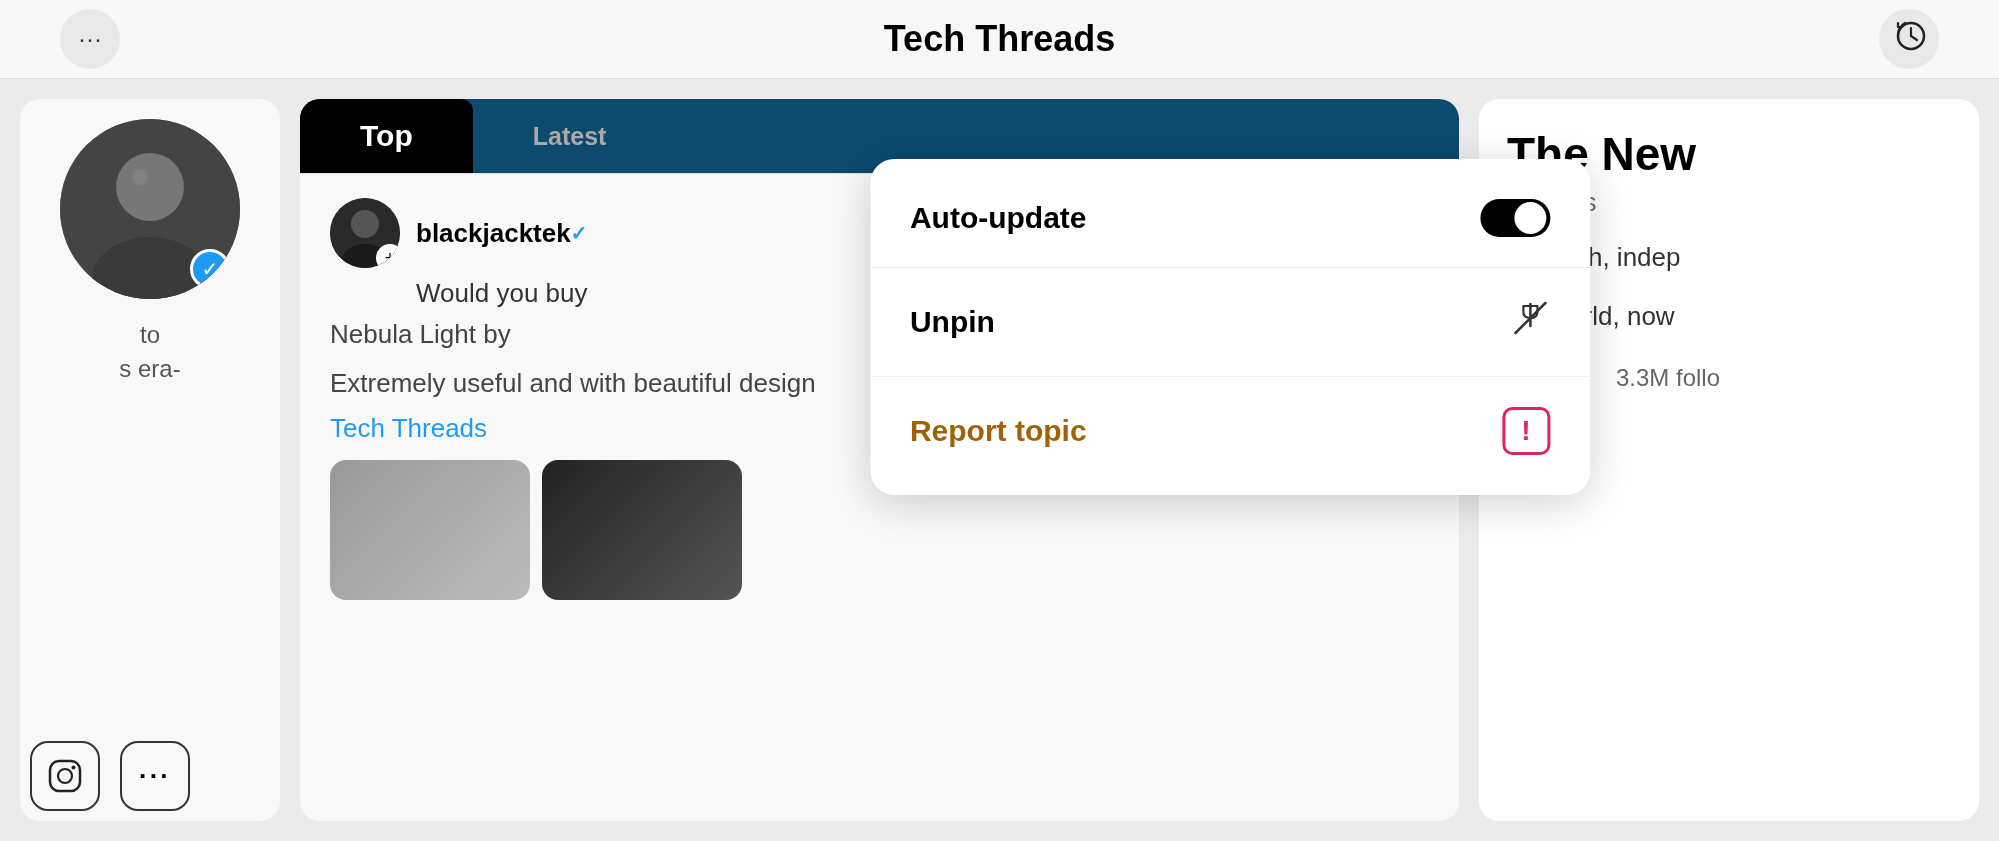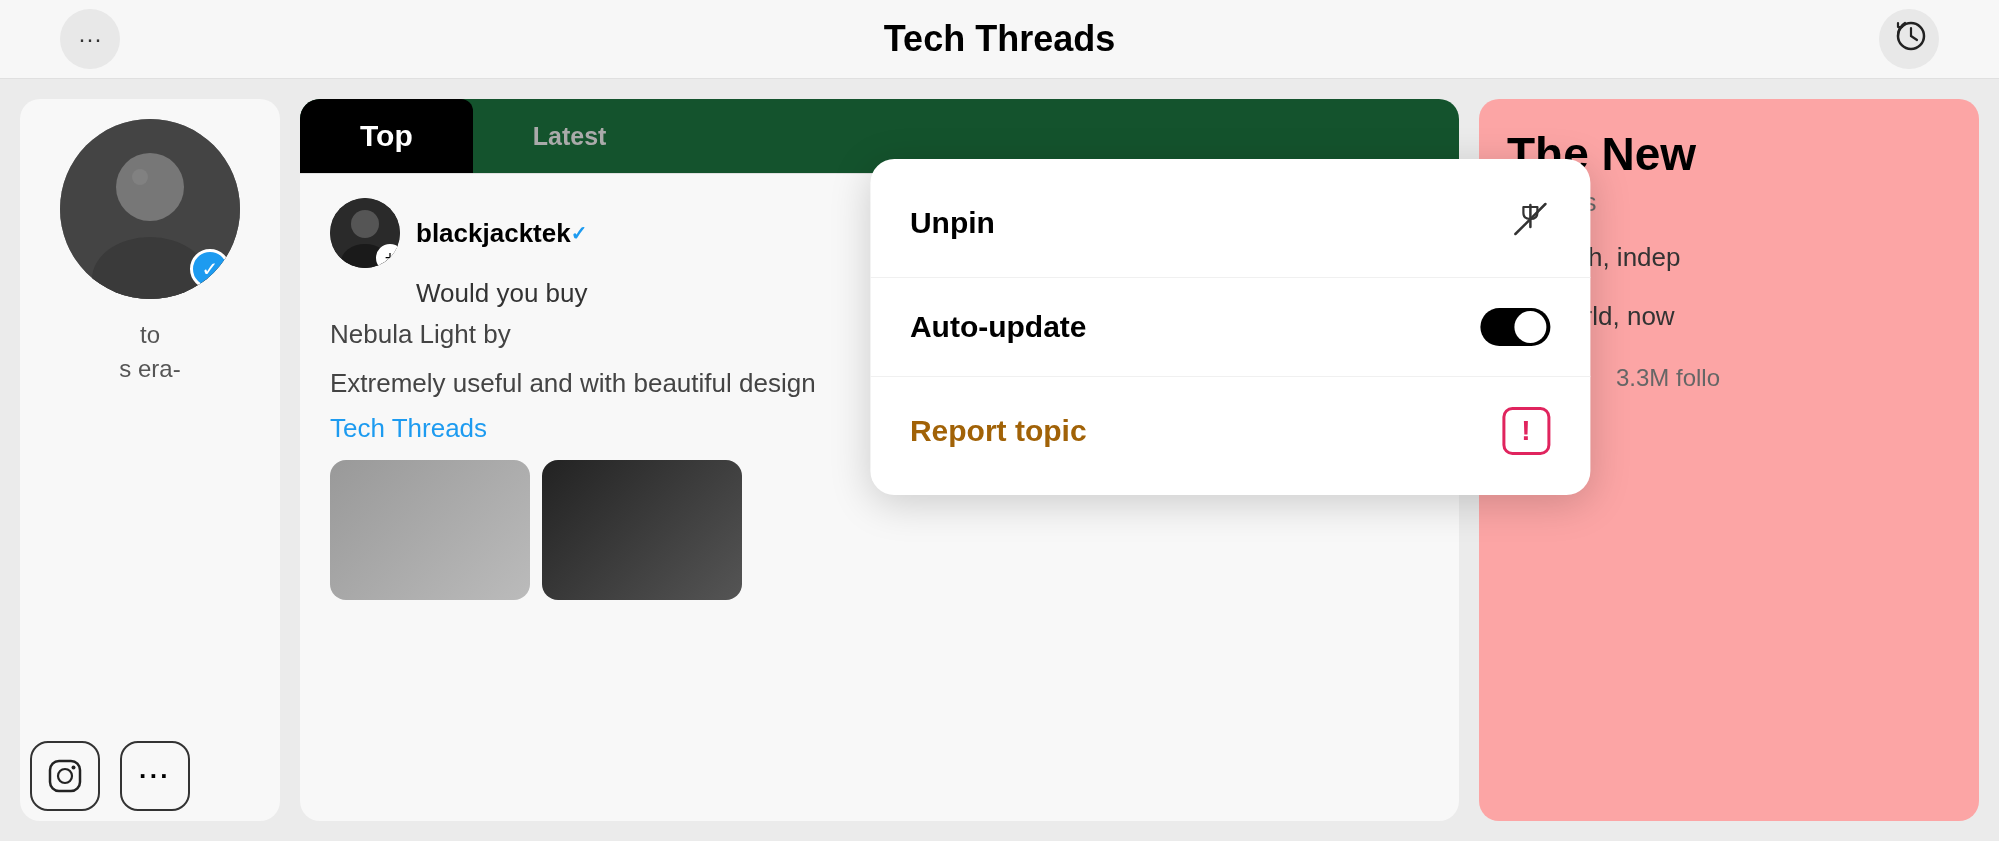--- a/index.html
+++ b/index.html
@@ -160,21 +160,21 @@
       background: #f8f8f8;
       border-radius: 20px;
       margin: 20px 10px;
       padding: 0;
       overflow: hidden;
       position: relative;
     }
 
     .tabs-bar {
       display: flex;
-      background: #14532d;
+      background: #0c4a6e;
       border-bottom: 1px solid #e0e0e0;
     }
 
     .tab-active {
       background: #000;
       color: #fff;
       padding: 20px 60px;
       font-size: 30px;
       font-weight: 700;
       border: none;
@@ -259,21 +259,21 @@
     .post-tag {
       font-size: 26px;
       color: #1d9bf0;
       font-weight: 500;
       margin-bottom: 16px;
     }
 
     
     .right-panel {
       width: 500px;
-      background: #fca5a5;
+      background: #ffffff;
       border-radius: 20px;
       margin: 20px 20px 20px 10px;
       padding: 28px;
       overflow: hidden;
     }
 
     .right-title {
       font-size: 46px;
       font-weight: 800;
       color: #000;
@@ -530,38 +530,38 @@
           <div class="follower-avatar" style="background:#8b5e3c;"></div>
           <div class="follower-avatar" style="background:#4a6fa5;"></div>
         </div>
         <span class="followers-count">3.3M follo</span>
       </div>
     </div>
 
     <div class="dropdown-overlay">
 
       <div class="dropdown-item">
+        <span class="dropdown-item-label">Auto-update</span>
+        <div class="toggle-switch">
+          <div class="toggle-knob"></div>
+        </div>
+      </div>
+
+      <div class="dropdown-item">
         <span class="dropdown-item-label">Unpin</span>
         <span class="unpin-icon">
           <svg width="40" height="40" viewBox="0 0 40 40" fill="none" xmlns="http://www.w3.org/2000/svg">
 
             <path d="M20 6 L20 28" stroke="#333" stroke-width="2.5" stroke-linecap="round"></path>
             <path d="M13 14 L13 8 L27 8 L27 14 C27 18 24 20 20 20 C16 20 13 18 13 14Z" stroke="#333" stroke-width="2.2" fill="none" stroke-linejoin="round"></path>
             <line x1="5" y1="35" x2="35" y2="5" stroke="#333" stroke-width="2.5" stroke-linecap="round"></line>
           </svg>
         </span>
       </div>
 
       <div class="dropdown-item">
-        <span class="dropdown-item-label">Auto-update</span>
-        <div class="toggle-switch">
-          <div class="toggle-knob"></div>
-        </div>
-      </div>
-
-      <div class="dropdown-item">
         <span class="dropdown-item-label red">Report topic</span>
         <div class="report-icon">!</div>
       </div>
     </div>
 
   </div>
 </div>
 
 </body></html>

